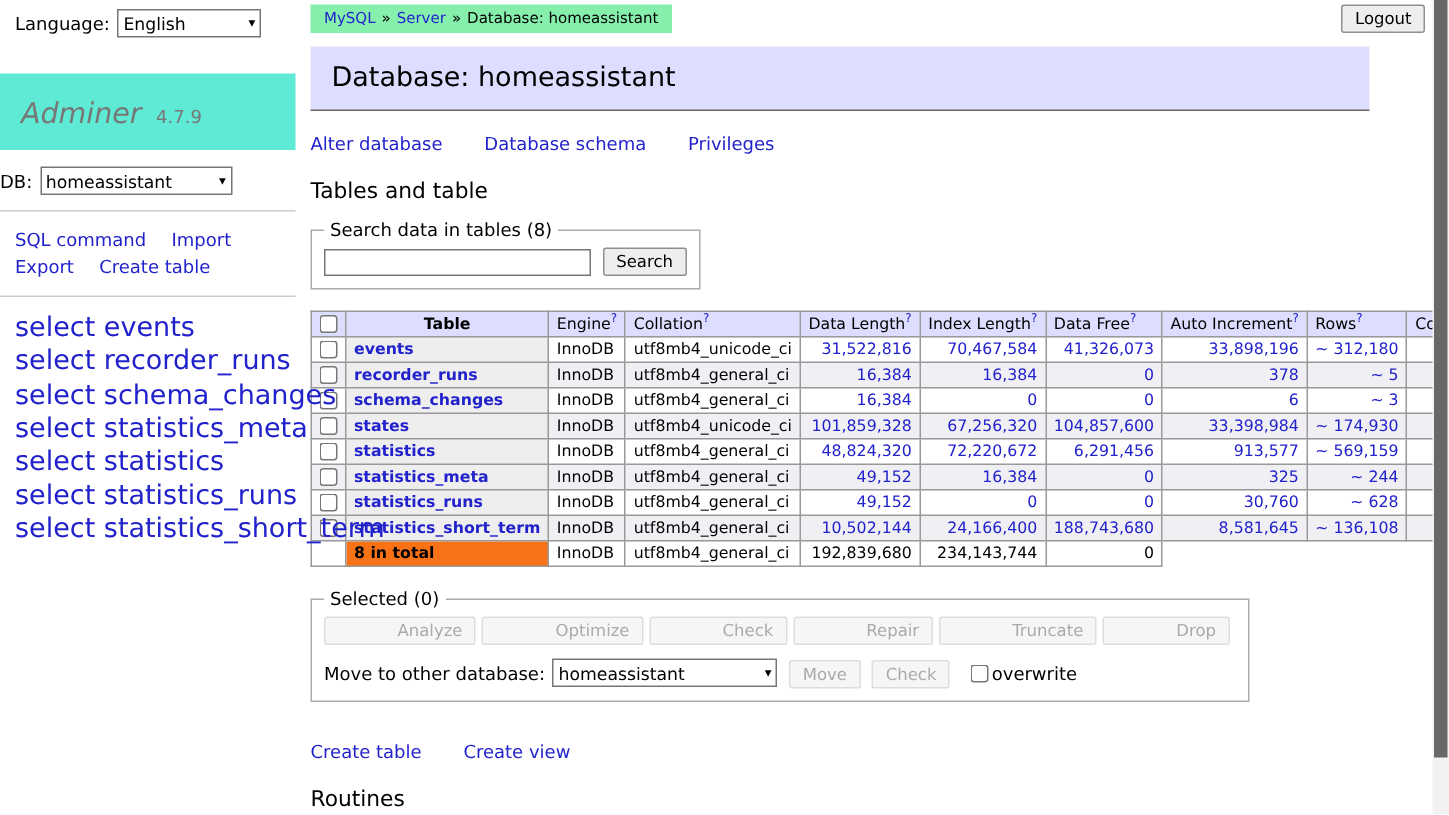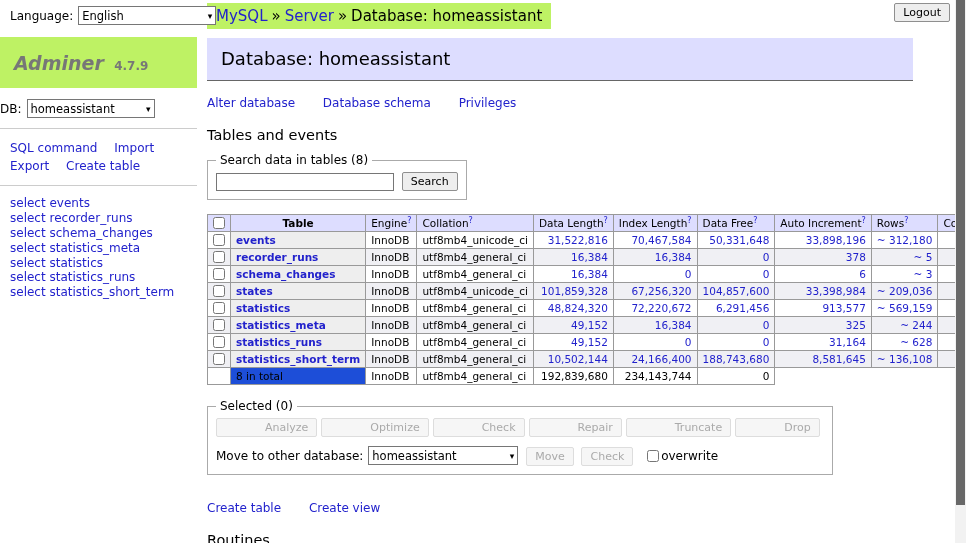--- a/index.html
+++ b/index.html
@@ -17,37 +17,37 @@
   .lang-form { padding:6px 0 0 10px; white-space:nowrap; }
   .lang-form label { margin-right:5px; }
   .selwrap { position:relative; display:inline-block; }
   .selwrap select {
     -webkit-appearance:none; appearance:none;
     border:1px solid #767676; background:#fff; color:#000;
     font-family:inherit; font-size:11.5px; padding:1px 16px 1px 3px; height:19px;
   }
   .selwrap .caret { position:absolute; right:4px; top:50%; transform:translateY(-50%);
     font-size:9px; color:#000; pointer-events:none; }
-  #app-h1 { margin:12px 0 0; padding:11px 14px 12px; background:#bef264; font-weight:bold; }
+  #app-h1 { margin:24px 0 0; padding:11px 14px 12px; background:#5eead4; font-weight:normal; }
   #app-h1 .brand { font-style:italic; font-size:19px; color:#777; }
   #app-h1 .ver { font-size:12px; color:#777; margin-left:2px; }
   .db-form { margin:11px 0 0; white-space:nowrap; }
   .db-form label { margin-right:5px; }
   #sidebar hr { border:none; border-top:1px solid #ccc; margin:10px 0; }
   .side-actions { margin:0; padding-left:10px; width:172px; line-height:1.5; }
   .side-actions a { margin-right:13px; white-space:nowrap; }
-  .side-tables { padding-left:10px; line-height:1.24; font-size:12px; }
+  .side-tables { padding-left:10px; line-height:1.24; font-size:18px; }
   .tlink-row { white-space:nowrap; }
 
   
   #scrollbar { position:absolute; right:0; top:0; width:11px; height:543px; background:#f2f2f2; }
   #scroll-thumb { position:absolute; top:0; left:1px; width:9px; height:505px; background:#686868; }
 
   
-  #breadcrumb { display:inline-block; background:#bef264; padding:4px 9px; margin:3px 0 0; font-size:15px; }
+  #breadcrumb { display:inline-block; background:#86efac; padding:4px 9px; margin:3px 0 0; font-size:10px; }
   #breadcrumb .sep { color:#000; margin:0 4px; }
   .btn {
     font-family:inherit; font-size:11px; color:#000;
     background:#eee; border:1px solid #8f8f8f; border-radius:2px; padding:2px 8px;
   }
   .btn:disabled { color:#aaa; background:#f6f6f6; border-color:#ddd; }
   #logout-btn { position:absolute; top:3px; right:16px; }
 
   
   #content { margin-left:207px; margin-right:53px; }
@@ -66,41 +66,41 @@
 
   table.db-table { border-collapse:collapse; margin:2px 0 14px; font-size:10.5px; }
   .db-table th, .db-table td { border:1px solid #999; padding:2px 5px; white-space:nowrap; }
   .db-table thead th { background:#ddf; font-weight:normal; text-align:left; }
   .db-table thead th.bold-center { font-weight:bold; text-align:center; }
   .db-table tbody th { background:#eee; text-align:left; }
   .db-table tbody tr:nth-child(even) td { background:#f0f0f4; }
   .db-table td.num { text-align:right; }
   .db-table td.col-check, .db-table th.col-check { text-align:center; padding:1px 3px; }
   .db-table a.tbl { font-weight:bold; }
-  .db-table tfoot th { background:#1d4ed8; text-align:left; font-weight:normal; }
+  .db-table tfoot th { background:#f97316; text-align:left; font-weight:bold; }
   .db-table tfoot td.num { color:#000; }
   .db-table tfoot .noborder { border:none; background:transparent; }
   sup.help { font-size:8px; vertical-align:super; line-height:0; }
   input[type=checkbox] { width:12px; height:12px; margin:1px 2px; vertical-align:middle; }
 
   .sel-row2 { margin-top:9px; white-space:nowrap; }
   .sel-row2 .lbl { margin-right:5px; }
   .sel-btns .btn { margin-right:4px;padding-left:48px; }
   .sel-row2 .btn { margin-left:4px; vertical-align:middle; }
   .overwrite-wrap { margin-left:8px; }
   .foot-links { margin:14px 0 0; }
   .colw0{width:23px}.colw1{width:118px}.colw2{width:46px}.colw3{width:96px}.colw4{width:70px}
   .colw5{width:70px}.colw6{width:66px}.colw7{width:76px}.colw8{width:62px}.colw9{width:57px}
 </style>
 </head>
 <body>
 
 <div id="sidebar">
   <div class="lang-form">
-    <label>Language:</label><span class="selwrap"><select style="width:138px"><option>English</option></select><span class="caret">▾</span></span>
+    <label>Language:</label><span class="selwrap"><select style="width:96px"><option>English</option></select><span class="caret">▾</span></span>
   </div>
 
   <h1 id="app-h1"><span class="brand">Adminer</span> <span class="ver">4.7.9</span></h1>
 
   <div class="db-form">
     <label>DB:</label><span class="selwrap"><select style="width:128px"><option>homeassistant</option></select><span class="caret">▾</span></span>
   </div>
 
   <hr>
   <p class="side-actions"><a href="#">SQL command</a> <a href="#">Import</a> <a href="#">Export</a> <a href="#">Create table</a> </p>
@@ -118,21 +118,21 @@
 
 <div id="content">
   <span id="breadcrumb">
     <a href="#">MySQL</a><span class="sep">»</span><a href="#">Server</a><span class="sep">»</span><span>Database: homeassistant</span>
   </span>
 
   <h2 class="page-title">Database: homeassistant</h2>
 
   <p class="db-links"><a href="#">Alter database</a> <a href="#">Database schema</a> <a href="#">Privileges</a> </p>
 
-  <h3>Tables and events</h3>
+  <h3>Tables and table</h3>
 
   <fieldset class="search-fieldset">
     <legend>Search data in tables (8)</legend>
     <input type="text" class="search-input" value="" style="">
     <button class="btn">Search</button>
   </fieldset>
 
   <table class="db-table">
     <colgroup>
       <col class="colw0">
@@ -161,21 +161,21 @@
         </tr>
       </thead>
     <tbody>
         <tr>
           <td class="col-check"><input type="checkbox" style=""></td>
           <th><a class="tbl" href="#">events</a></th>
           <td>InnoDB</td>
           <td>utf8mb4_unicode_ci</td>
           <td class="num"><a href="#">31,522,816</a></td>
           <td class="num"><a href="#">70,467,584</a></td>
-          <td class="num"><a href="#">50,331,648</a></td>
+          <td class="num"><a href="#">41,326,073</a></td>
           <td class="num"><a href="#">33,898,196</a></td>
           <td class="num"><a href="#">~ 312,180</a></td>
           <td></td>
         </tr>
         <tr>
           <td class="col-check"><input type="checkbox" style=""></td>
           <th><a class="tbl" href="#">recorder_runs</a></th>
           <td>InnoDB</td>
           <td>utf8mb4_general_ci</td>
           <td class="num"><a href="#">16,384</a></td>
@@ -199,21 +199,21 @@
         </tr>
         <tr>
           <td class="col-check"><input type="checkbox" style=""></td>
           <th><a class="tbl" href="#">states</a></th>
           <td>InnoDB</td>
           <td>utf8mb4_unicode_ci</td>
           <td class="num"><a href="#">101,859,328</a></td>
           <td class="num"><a href="#">67,256,320</a></td>
           <td class="num"><a href="#">104,857,600</a></td>
           <td class="num"><a href="#">33,398,984</a></td>
-          <td class="num"><a href="#">~ 209,036</a></td>
+          <td class="num"><a href="#">~ 174,930</a></td>
           <td></td>
         </tr>
         <tr>
           <td class="col-check"><input type="checkbox" style=""></td>
           <th><a class="tbl" href="#">statistics</a></th>
           <td>InnoDB</td>
           <td>utf8mb4_general_ci</td>
           <td class="num"><a href="#">48,824,320</a></td>
           <td class="num"><a href="#">72,220,672</a></td>
           <td class="num"><a href="#">6,291,456</a></td>
@@ -234,21 +234,21 @@
           <td></td>
         </tr>
         <tr>
           <td class="col-check"><input type="checkbox" style=""></td>
           <th><a class="tbl" href="#">statistics_runs</a></th>
           <td>InnoDB</td>
           <td>utf8mb4_general_ci</td>
           <td class="num"><a href="#">49,152</a></td>
           <td class="num"><a href="#">0</a></td>
           <td class="num"><a href="#">0</a></td>
-          <td class="num"><a href="#">31,164</a></td>
+          <td class="num"><a href="#">30,760</a></td>
           <td class="num"><a href="#">~ 628</a></td>
           <td></td>
         </tr>
         <tr>
           <td class="col-check"><input type="checkbox" style=""></td>
           <th><a class="tbl" href="#">statistics_short_term</a></th>
           <td>InnoDB</td>
           <td>utf8mb4_general_ci</td>
           <td class="num"><a href="#">10,502,144</a></td>
           <td class="num"><a href="#">24,166,400</a></td>

